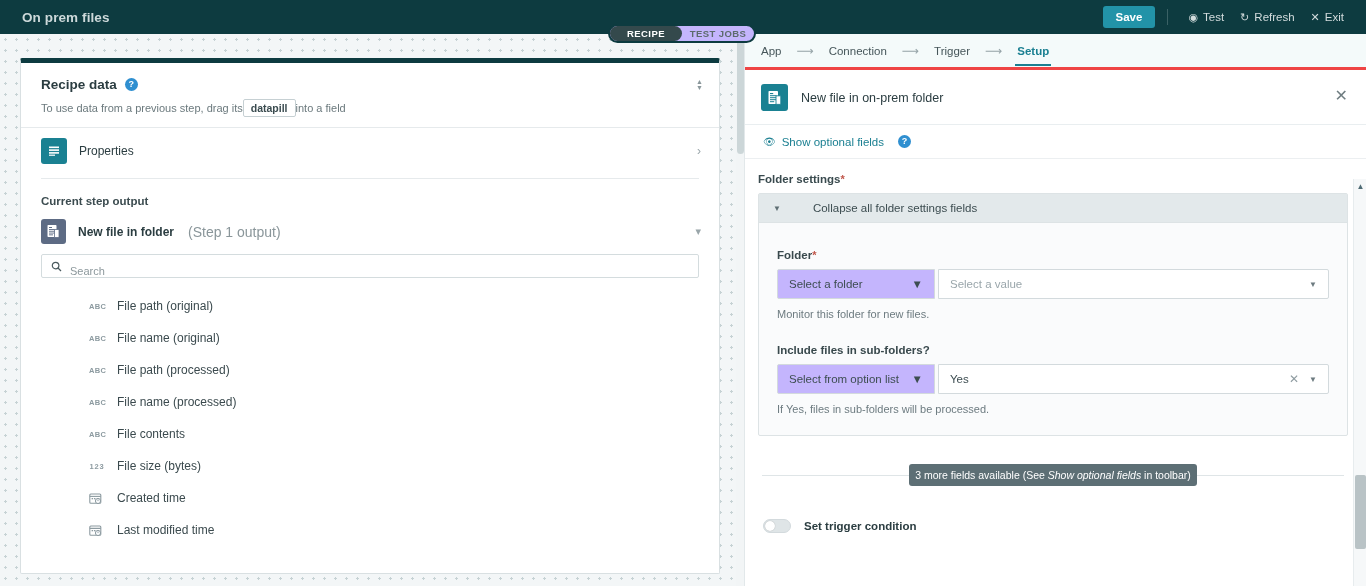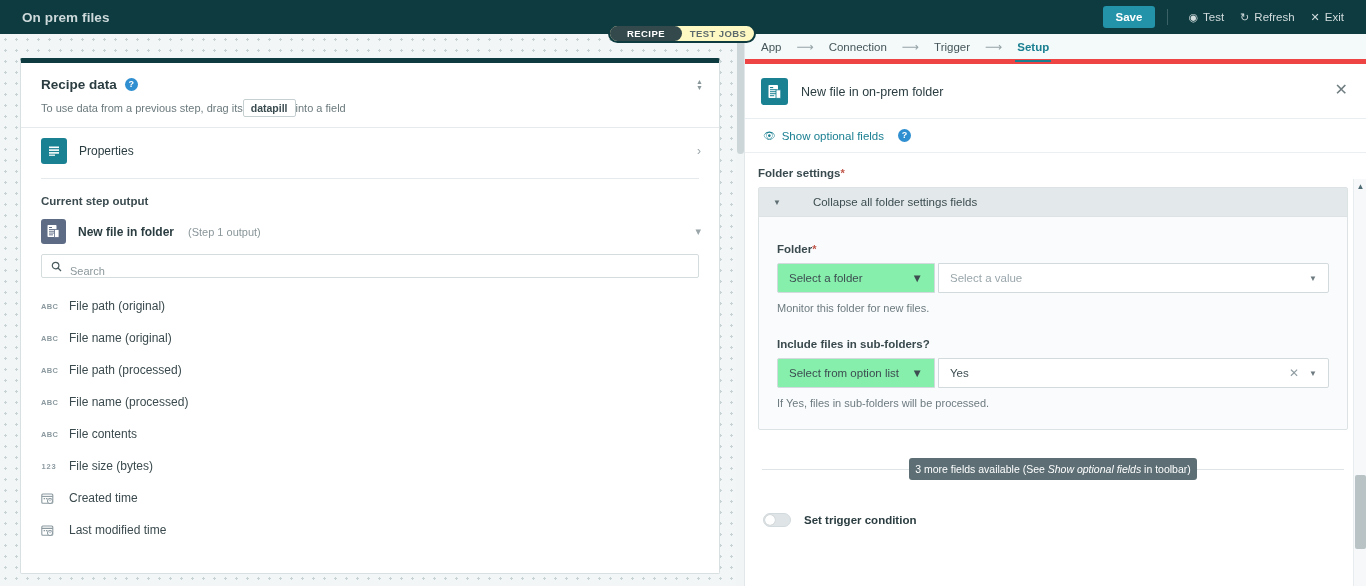--- a/index.html
+++ b/index.html
@@ -35,21 +35,21 @@
   .tb-item {
     color: #d3dcdd; font-size: 11.5px; display: flex; align-items: center;
     gap: 5px; cursor: pointer; padding: 3px 8px;
   }
   .tb-ico { font-size: 11px; display: inline-block; line-height: 1; }
 
   
   .mode-toggle {
     position: absolute; top: 24px; left: 608px;
     width: 148px; height: 19px;
-    background: #fef9c3; border-radius: 10px;
+    background: #c4b5fd; border-radius: 10px;
     display: flex; align-items: center;
     z-index: 45;
     border: 2px solid #0d3b40;
     padding: 0;
   }
   .mode-seg {
     flex: 1; text-align: center; font-size: 9.5px; font-weight: 700;
     letter-spacing: .4px; line-height: 15px; cursor: pointer;
     color: #5d6b6d;
   }
@@ -115,39 +115,39 @@
 
   .step-row {
     display: flex; align-items: center; gap: 12px;
     padding: 4px 20px 10px 20px; position: relative; cursor: pointer;
   }
   .step-ico {
     width: 25px; height: 25px; border-radius: 3px; background: #5d6b84;
     display: flex; align-items: center; justify-content: center;
   }
   .step-name { font-size: 12px; color: #2b3d41; font-weight: 600; }
-  .step-meta { font-size: 11px; color: #8a969a; margin-left: 2px; }
+  .step-meta { font-size: 14px; color: #8a969a; margin-left: 2px; }
   .chev-down-sm { position: absolute; right: 18px; color: #9aa6aa; font-size: 11px; }
 
   .search-wrap { padding: 0 20px; }
   .search-box {
     display: flex; align-items: center; gap: 8px;
     border: 1px solid #d4dcde; border-radius: 2px;
     height: 24px; padding: 0 9px; background: #fff;
   }
   .search-box input {
     border: none; outline: none; font-size: 11px; color: #3b4a4e;
     font-family: "Liberation Sans", sans-serif; flex: 1; background: transparent; margin-top: 10px;
   }
   .search-box input::placeholder { color: #8c989c; }
 
   .pill-list { padding: 12px 20px 0 20px; }
   .pill-row {
     display: flex; align-items: center; gap: 12px;
-    height: 32px; cursor: grab;
+    height: 32px; cursor: grab; margin-left: 48px;
   }
   .type-ico {
     width: 16px; text-align: center; font-size: 7.5px; font-weight: 700;
     color: #8c9aa0; letter-spacing: .3px; flex-shrink: 0;
   }
   .type-ico.num { font-size: 7.5px; letter-spacing: 0.8px;}
   .pill-name { font-size: 12px; color: #3b4a4e; }
 
   
   .mid-scroll {
@@ -159,23 +159,23 @@
     position: absolute; top: 0; left: 1px; width: 7px; height: 120px;
     background: #ccd6d8; border-radius: 4px;
   }
 
   
   .right-panel {
     position: absolute; top: 34px; left: 745px;
     width: 621px; height: 552px; background: #ffffff;
   }
   .breadcrumb {
-    height: 30px; display: flex; align-items: center; gap: 0;
+    height: 36px; display: flex; align-items: center; gap: 0;
     padding-left: 14px; background: #f4fafa;
-    border-bottom: 5px solid #ef4444;
+    border-bottom: 3px solid #ef4444;
   }
   .bc-item {
     font-size: 11.5px; color: #46565a; cursor: pointer;
     padding: 4px 2px; position: relative;
   }
   .bc-item.active { color: #1a7f91; font-weight: 600; }
   .bc-item.active::after {
     content: ''; position: absolute; left: 0; right: 0; bottom: -5px;
     height: 2px; background: #1a7f91;
   }
@@ -223,21 +223,21 @@
     display: flex; align-items: center; gap: 9px; cursor: pointer;
     border-bottom: 1px solid #dde3e5;
   }
   .tri-down { font-size: 8px; color: #5f6f74; }
   .fs-header-label { font-size: 11.5px; color: #3c4c50; margin-left: 23px; }
 
   .fs-body { padding: 26px 18px 20px 18px; }
   .field-label { font-size: 11.5px; color: #39494d; font-weight: 600; margin-bottom: 8px; }
   .field-row { display: flex; gap: 3px; align-items: stretch; }
   .mode-select {
-    width: 158px; background: #86efac; border: 1px solid #d3dadd;
+    width: 158px; background: #c4b5fd; border: 1px solid #d3dadd;
     border-radius: 2px 0 0 2px; height: 30px;
     display: flex; align-items: center; justify-content: space-between;
     padding: 0 11px; cursor: pointer;
   }
   .mode-select span { font-size: 11.5px; color: #3d4d51; }
   .caret { font-size: 8px; color: #6d7b80; }
   .value-input {
     flex: 1; background: #ffffff; border: 1px solid #d3dadd;
     border-radius: 0 2px 2px 0; height: 30px;
     display: flex; align-items: center; padding: 0 11px; cursor: text;

